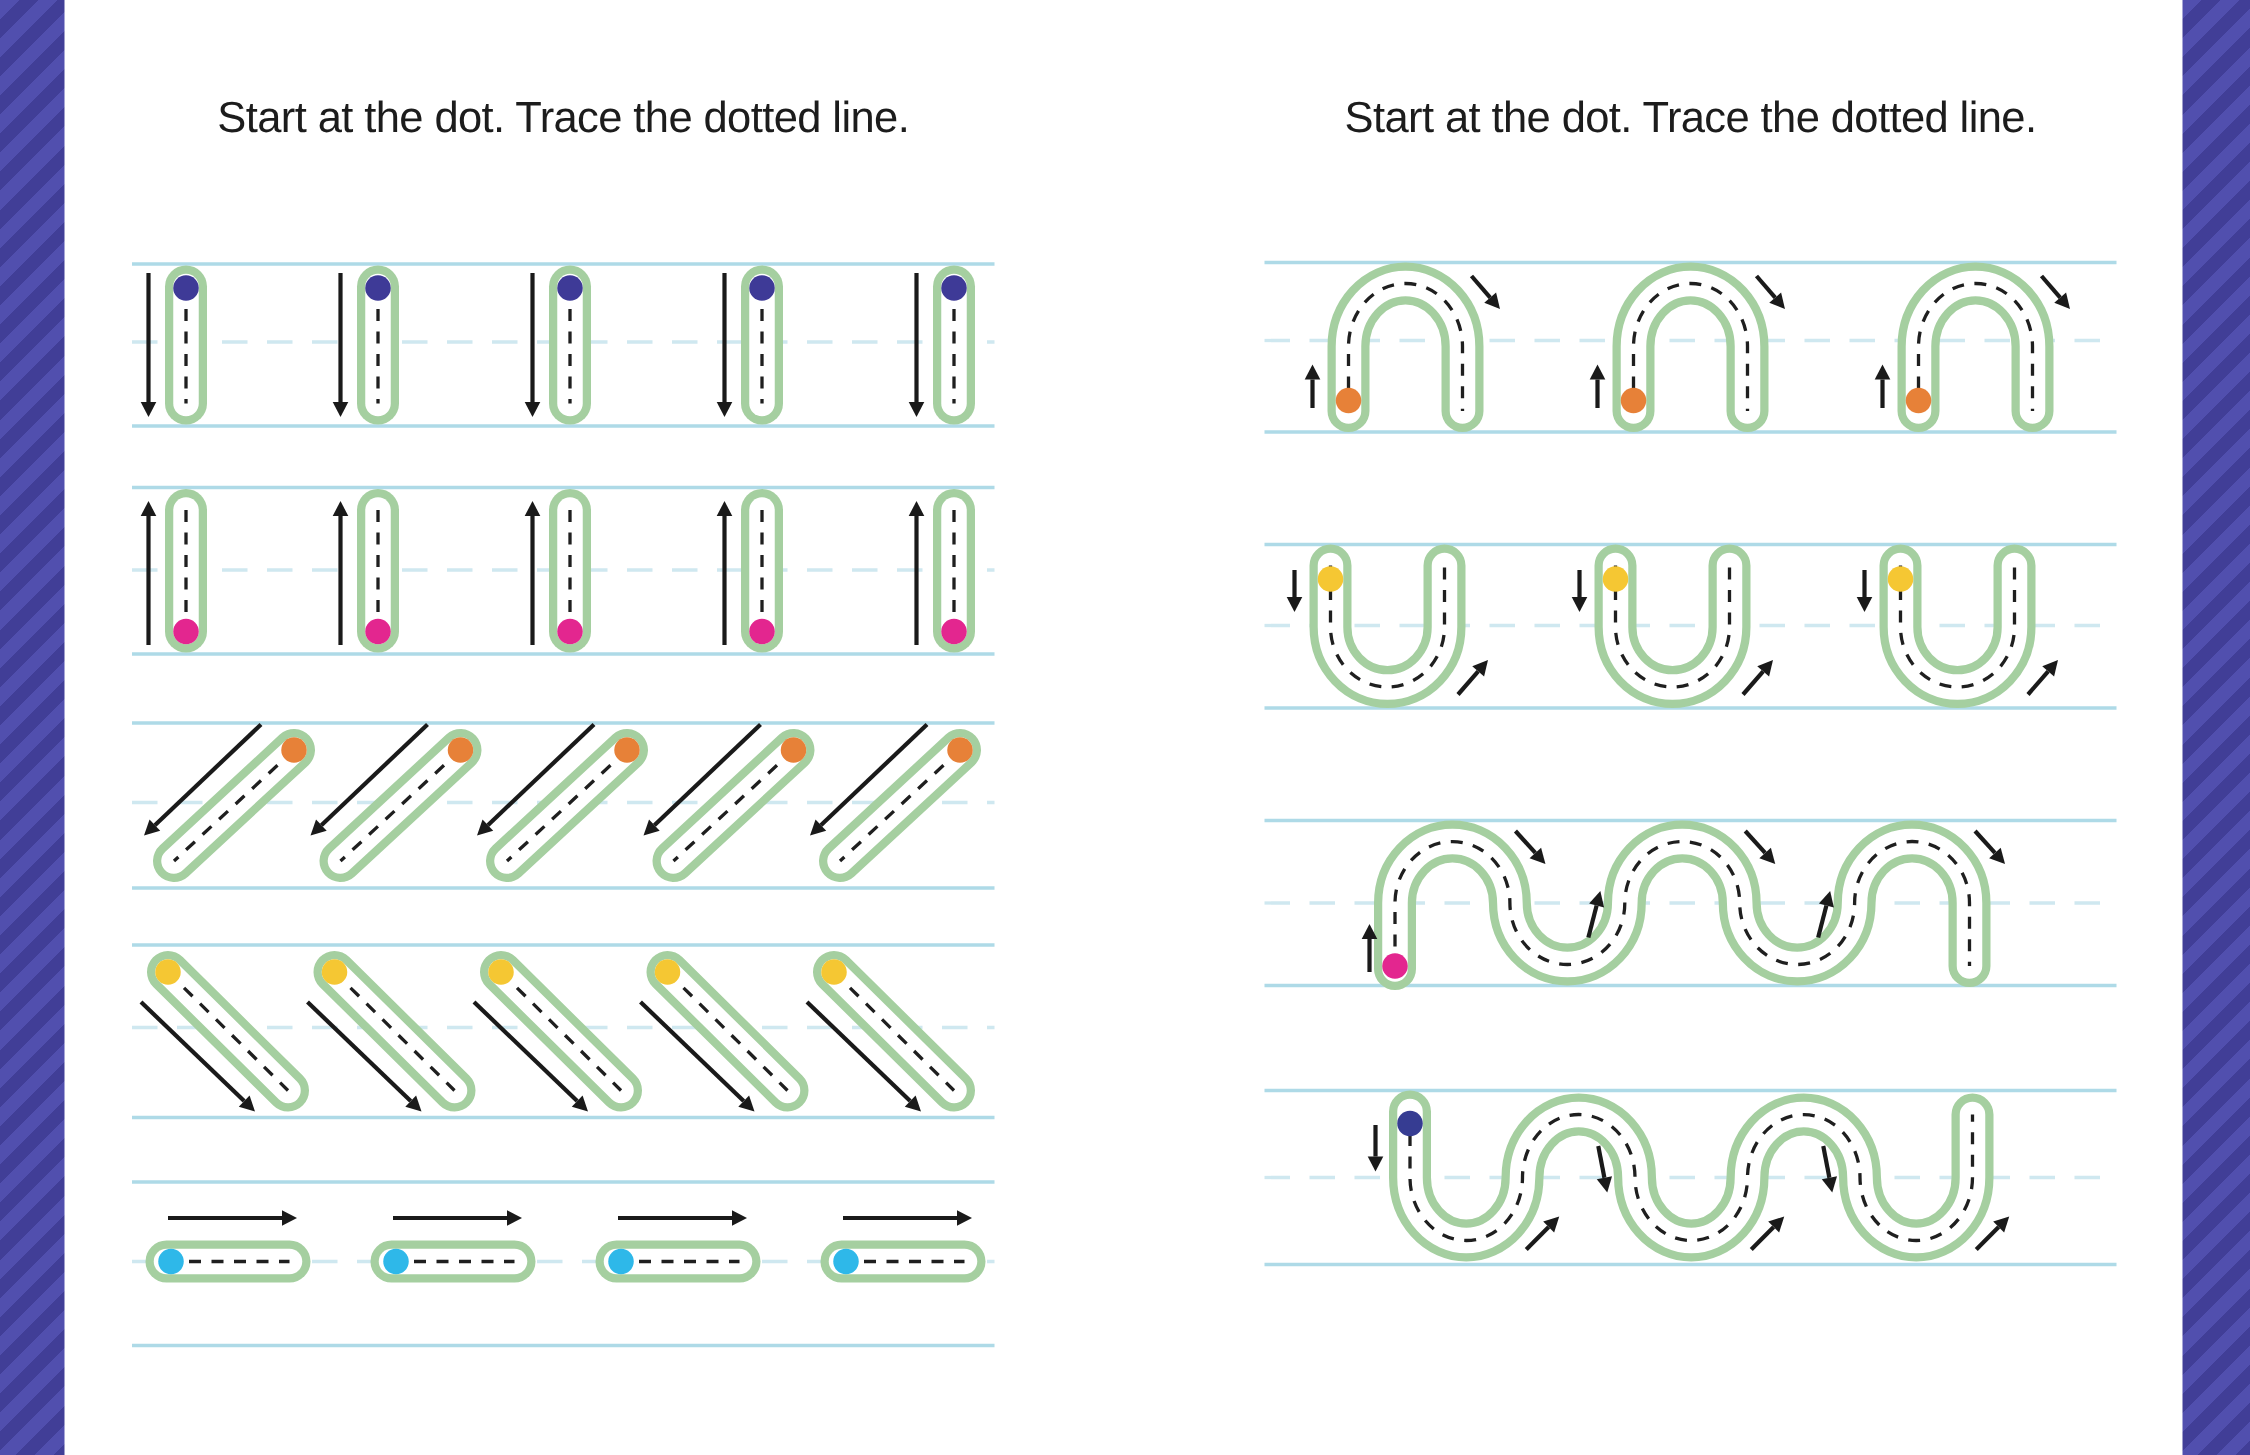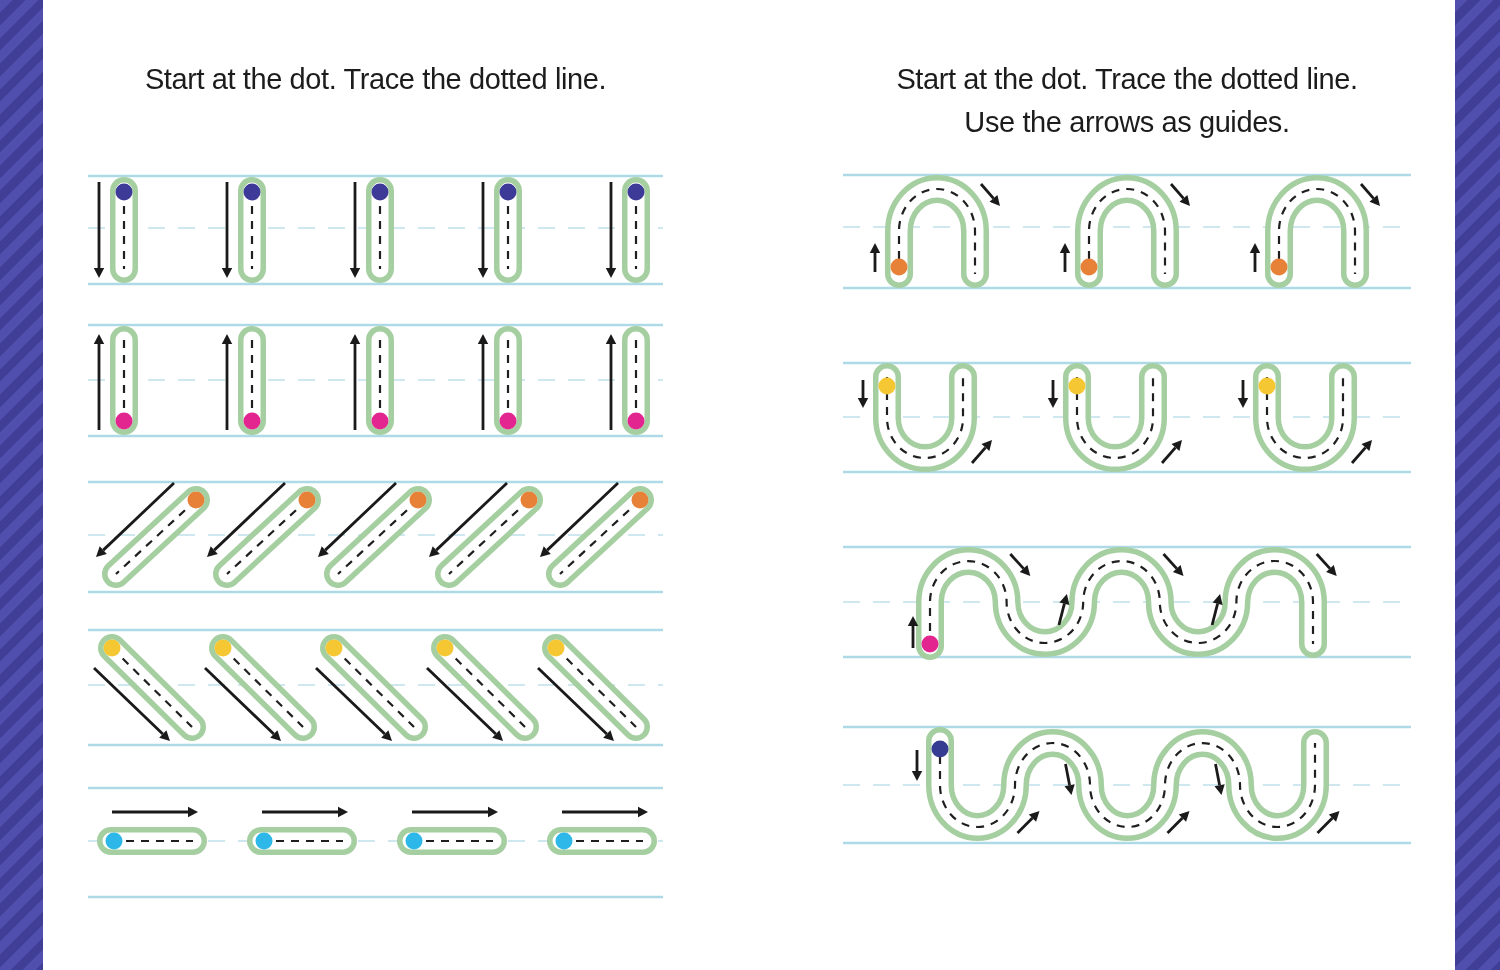--- a/index.html
+++ b/index.html
@@ -24,21 +24,20 @@
 
   <div class="stripe stripe-left" style="background: repeating-linear-gradient(135deg, rgb(81, 79, 174) 0px, rgb(81, 79, 174) 9px, rgb(65, 62, 151) 9px, rgb(65, 62, 151) 18px);"></div>
   <div class="stripe stripe-right" style="background: repeating-linear-gradient(135deg, rgb(81, 79, 174) 0px, rgb(81, 79, 174) 9px, rgb(65, 62, 151) 9px, rgb(65, 62, 151) 18px);"></div>
 
   <div class="title" style="left: 88px; width: 575px; color: rgb(28, 28, 28);">
     <span>Start at the dot. Trace the dotted line.</span>
   </div>
 
   <div class="title" style="left: 843px; width: 568px; color: rgb(28, 28, 28);">
     <span>Start at the dot. Trace the dotted line.</span>
-    <span>Use the arrows as guides.</span>
   </div>
 
   <svg id="worksheet" width="1500" height="970" viewBox="0 0 1500 970">
       <g>
         <line x1="88" y1="176" x2="663" y2="176" stroke="#aedae7" stroke-width="2.4"></line>
         <line x1="88" y1="228" x2="663" y2="228" stroke="#cfe8f0" stroke-width="2.2" stroke-dasharray="17 13"></line>
         <line x1="88" y1="284" x2="663" y2="284" stroke="#aedae7" stroke-width="2.4"></line>
         <path d="M 124 191 L 124 269" fill="none" stroke="#a5cfa0" stroke-width="28" stroke-linecap="round" stroke-linejoin="round"></path>
         <path d="M 124 191 L 124 269" fill="none" stroke="#ffffff" stroke-width="17" stroke-linecap="round" stroke-linejoin="round"></path>
         <path d="M 124 191 L 124 269" fill="none" stroke="#1f1f1f" stroke-width="2.2" stroke-dasharray="8 7"></path>

